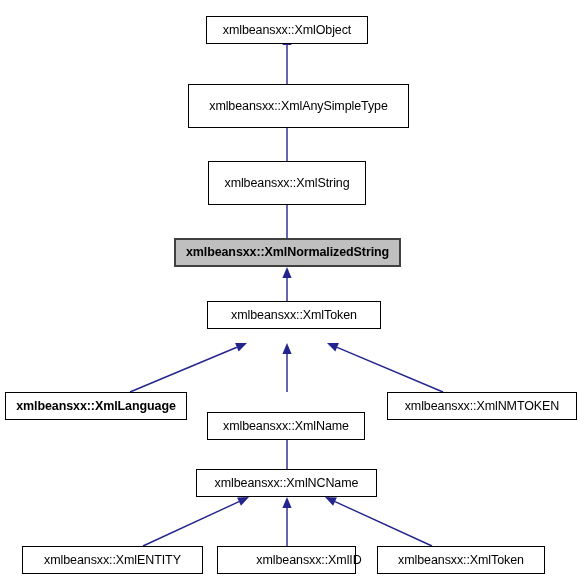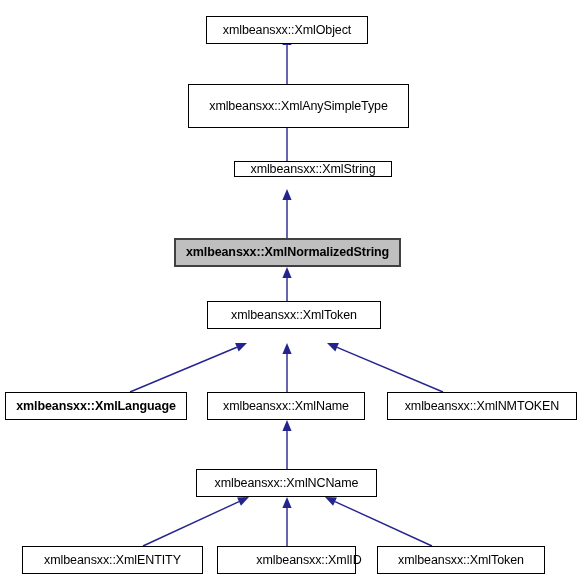--- a/index.html
+++ b/index.html
@@ -105,33 +105,33 @@
       </g>
     </svg>
 
   <div id="node-layer">
       <div class="node" style="left: 206px; top: 6px; width: 162px; height: 28px; margin-top: 10px;">
         <span class="node-label">xmlbeansxx::XmlObject</span>
       </div>
       <div class="node" style="left: 188px; top: 84px; width: 221px; height: 44px;">
         <span class="node-label">xmlbeansxx::XmlAnySimpleType</span>
       </div>
-      <div class="node" style="left: 208px; top: 161px; width: 158px; height: 16px; margin-left: 26px;">
+      <div class="node" style="left: 208px; top: 161px; width: 158px; height: 44px;">
         <span class="node-label">xmlbeansxx::XmlString</span>
       </div>
       <div class="node highlight" style="left: 174px; top: 238px; width: 227px; height: 29px;">
         <span class="node-label">xmlbeansxx::XmlNormalizedString</span>
       </div>
       <div class="node" style="left: 207px; top: 301px; width: 174px; height: 28px;">
         <span class="node-label">xmlbeansxx::XmlToken</span>
       </div>
       <div class="node" style="left: 5px; top: 392px; width: 182px; height: 28px; font-weight: bold;">
         <span class="node-label">xmlbeansxx::XmlLanguage</span>
       </div>
-      <div class="node" style="left: 207px; top: 392px; width: 158px; height: 28px;">
+      <div class="node" style="left: 207px; top: 412px; width: 158px; height: 28px;">
         <span class="node-label">xmlbeansxx::XmlName</span>
       </div>
       <div class="node" style="left: 387px; top: 392px; width: 190px; height: 28px;">
         <span class="node-label">xmlbeansxx::XmlNMTOKEN</span>
       </div>
       <div class="node" style="left: 196px; top: 469px; width: 181px; height: 28px;">
         <span class="node-label">xmlbeansxx::XmlNCName</span>
       </div>
       <div class="node" style="left: 22px; top: 546px; width: 181px; height: 28px;">
         <span class="node-label">xmlbeansxx::XmlENTITY</span>

